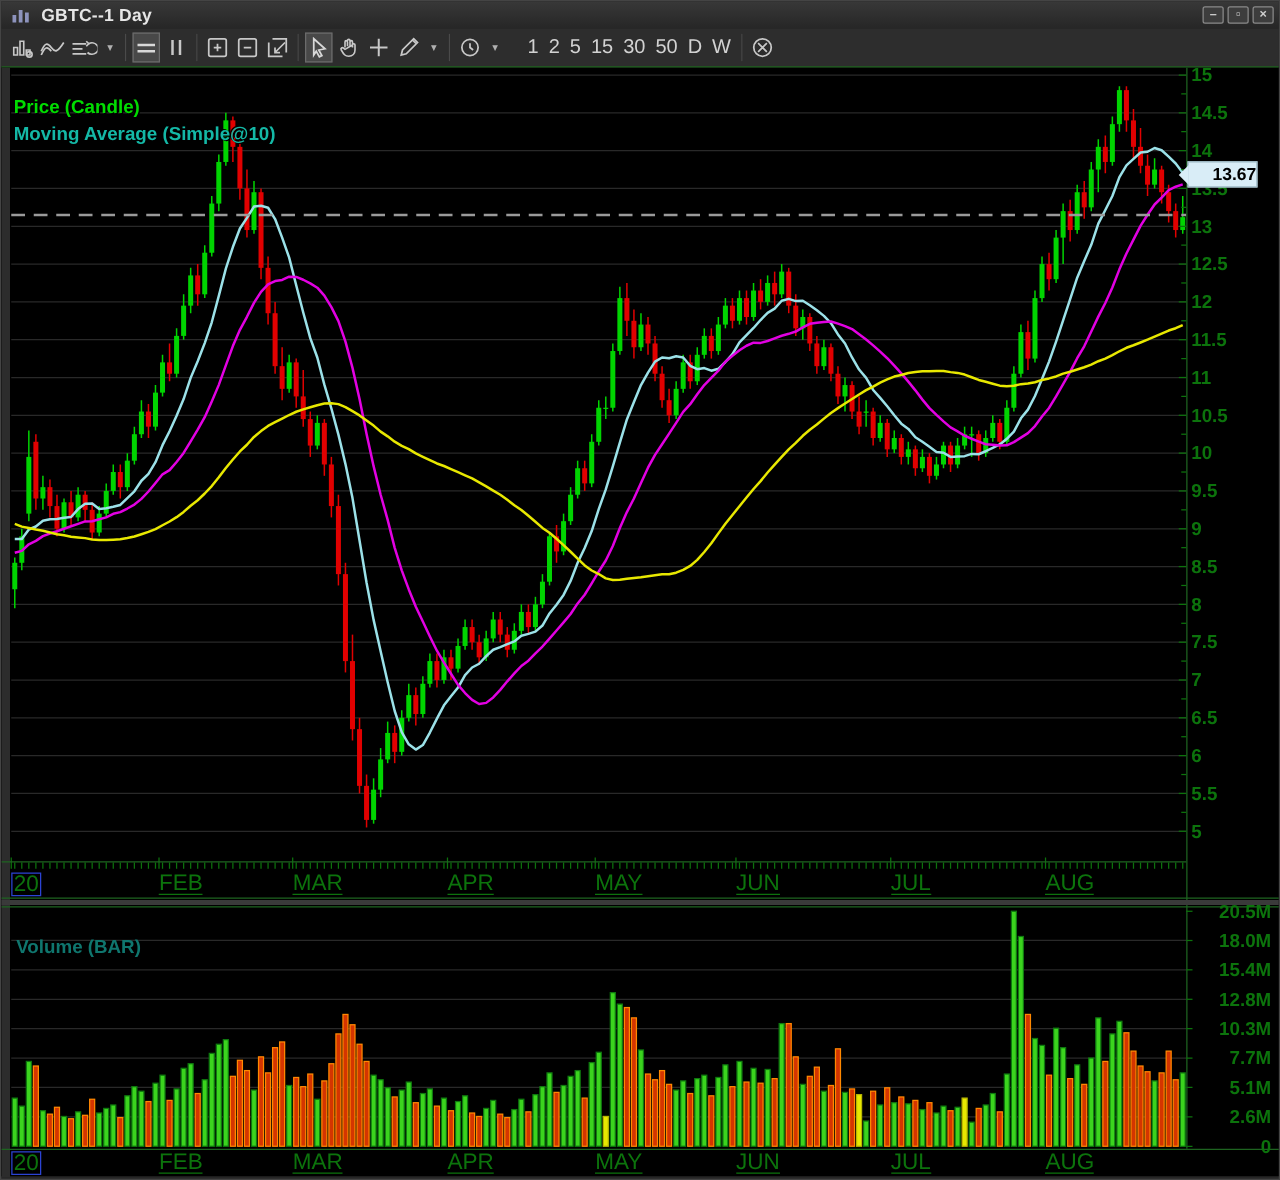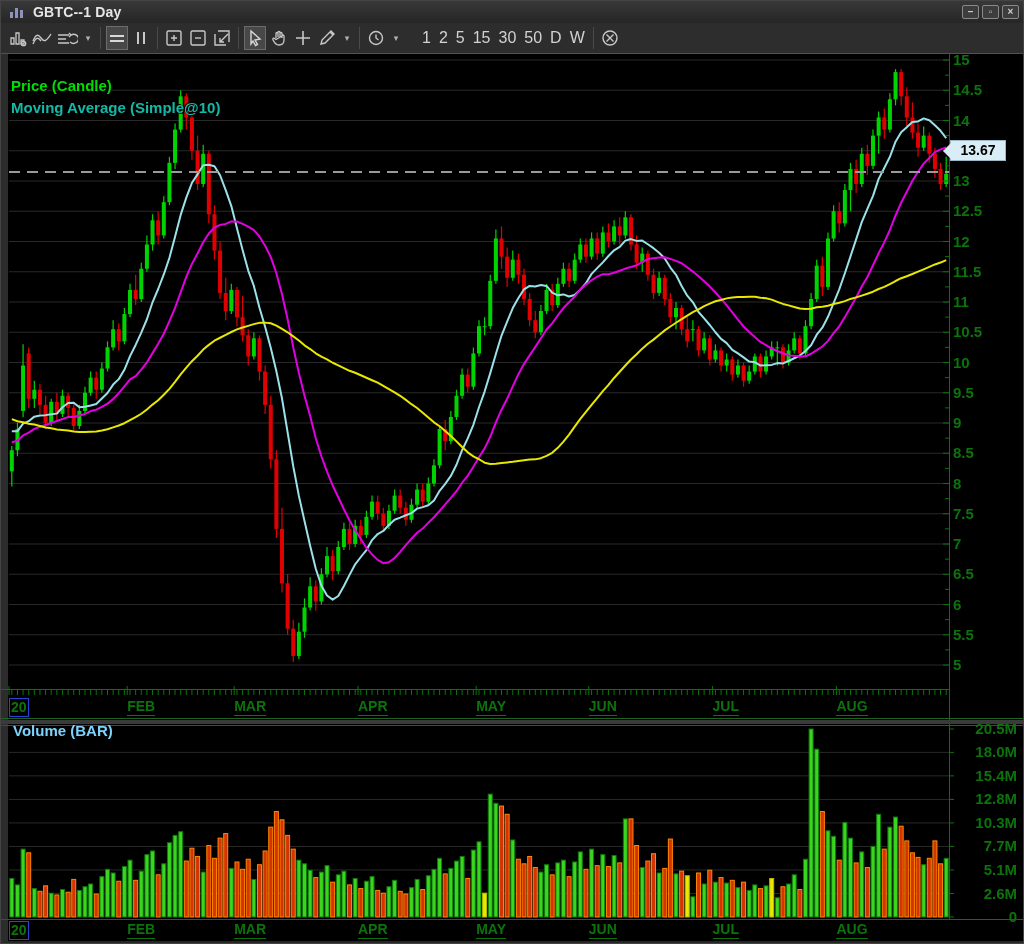--- a/index.html
+++ b/index.html
@@ -18,25 +18,25 @@
   .tb-btn.sel{background:#484848;border:1px solid #6b6b6b;}
   .tb-btn svg{display:block;}
   .tb-caret{color:#b0b0b0;font-size:9px;min-width:14px;}
   .tb-sep{width:1px;height:22px;background:#1d1d1d;border-right:1px solid #4a4a4a;margin:0 4px;}
   .tf-btn{color:#d2d2d2;font-size:16px;padding:0 4px;height:24px;display:flex;align-items:center;}
   
   .chartwrap{position:absolute;top:52px;left:0;width:1024px;height:888px;background:#000;border-top:1px solid #2a6e2a;}
   #chart-svg{position:absolute;top:0;left:0;}
   .legend{position:absolute;top:5px;left:10px;z-index:5;margin-top:16px;}
   .legend-item{font-size:15px;font-weight:bold;line-height:22px;white-space:nowrap;text-shadow:1px 1px 0 #000,-1px -1px 0 #000;}
-  .vol-label{position:absolute;left:12px;top:668px;color:#7dd3fc;font-size:15px;font-weight:bold;z-index:5;}
+  .vol-label{position:absolute;left:12px;top:695px;color:#0f766e;font-size:15px;font-weight:bold;z-index:5;}
   .price-tag{position:absolute;left:949px;width:56px;height:21px;background:#d9edf7;border:1px solid #9bb8c4;color:#000;font-size:14px;font-weight:bold;text-align:center;line-height:19px;z-index:6;}
   .price-tag::before{content:"";position:absolute;left:-8px;top:2px;border-right:8px solid #d9edf7;border-top:8px solid transparent;border-bottom:8px solid transparent;}
   .month-row{position:absolute;left:0;width:1024px;height:19px;z-index:4;}
-  .month-label{position:absolute;color:#0c730c;font-size:14px;font-weight:700;border-bottom:1px solid #0c730c;line-height:17px;}
+  .month-label{position:absolute;color:#0c730c;font-size:18px;font-weight:400;border-bottom:1px solid #0c730c;line-height:17px;}
   .month-label.boxed{border:1px solid #2b43d4;border-bottom:1px solid #2b43d4;padding:0 1px;}
 </style>
 </head>
 <body>
 
 <div class="window">
 
   <div class="titlebar">
     <svg class="title-icon" viewBox="0 0 16 14">
       <rect x="1" y="7" width="3" height="6" fill="#8d93bd"></rect>
@@ -983,21 +983,21 @@
         <text x="1016" y="868" fill="#0c730c" font-size="15" font-weight="600" text-anchor="end" font-family="Liberation Sans, sans-serif">0</text>
       </svg>
 
     <div class="legend">
       <div class="legend-item" style="color: rgb(0, 221, 0);">Price (Candle)</div>
       <div class="legend-item" style="color: #14b8a6;">Moving Average (Simple@10)</div>
     </div>
 
     <div class="vol-label">Volume (BAR)</div>
 
-    <div class="price-tag" id="price-tag" style="top: 86px;">13.67</div>
+    <div class="price-tag" id="price-tag" style="top: 75px; text-align: right;">13.67</div>
 
     <div class="month-row" id="month-row-top" style="top:644px;">
         <span class="month-label boxed" style="left: 8px;">20</span>
         <span class="month-label" style="left: 126.204px;">FEB</span>
         <span class="month-label" style="left: 233.15px;">MAR</span>
         <span class="month-label" style="left: 356.982px;">APR</span>
         <span class="month-label" style="left: 475.186px;">MAY</span>
         <span class="month-label" style="left: 587.76px;">JUN</span>
         <span class="month-label" style="left: 711.593px;">JUL</span>
         <span class="month-label" style="left: 835.425px;">AUG</span>

